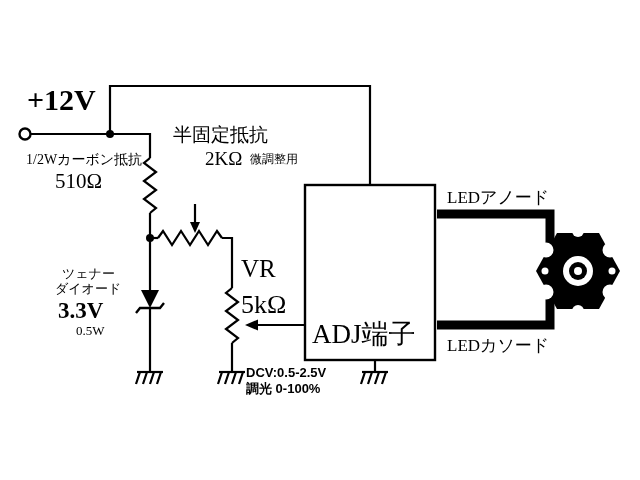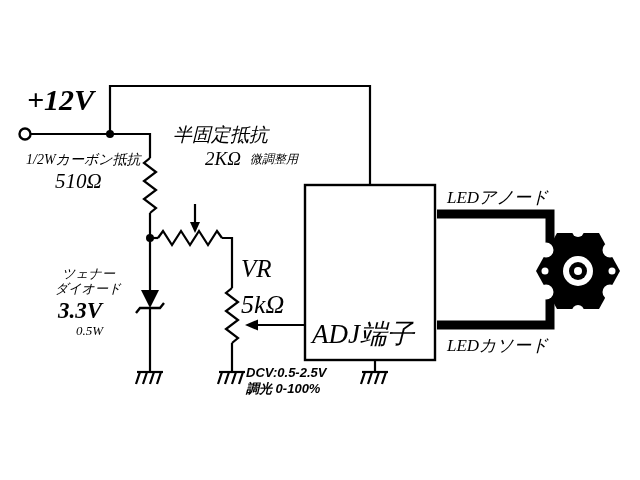--- a/index.html
+++ b/index.html
@@ -7,21 +7,20 @@
     padding: 0;
     background: #ffffff;
     font-family: "Liberation Serif", "DejaVu Serif", serif;
   }
   .canvas {
     position: relative;
     width: 640px;
     height: 396px;
     background: #ffffff;
     overflow: hidden;
-    font-style: italic;
   }
   svg { display: block; }
   text {
     fill: #000000;
     font-family: "Liberation Serif", "DejaVu Serif", serif;
   }
   .t-serif  { font-family: "Liberation Serif", "DejaVu Serif", serif; }
   .t-sans-b { font-family: "Liberation Sans", "DejaVu Sans", sans-serif; font-weight: bold; }
 </style>
 </head>

